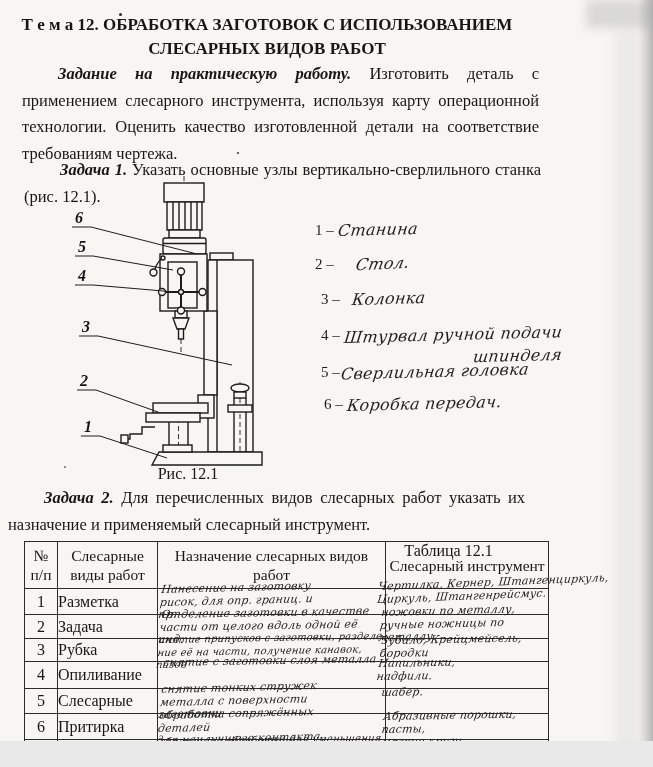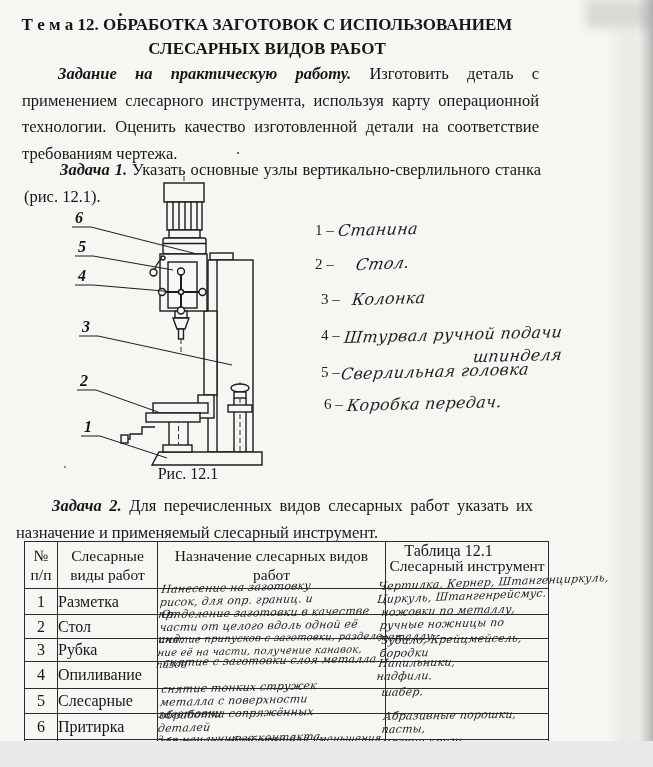--- a/index.html
+++ b/index.html
@@ -161,21 +161,21 @@
       <span class="hw hw-lg" style="margin-left:-3px;">Сверлильная головка</span>
     </div>
     <div class="ans" style="left:324px;top:394px;">
       <span class="ans-num">6 –</span>
       <span class="hw hw-lg">Коробка передач.</span>
     </div>
   </div>
 
   <div class="fig-caption">Рис. 12.1</div>
 
-  <p class="para" style="top:485px;text-indent:36px;margin:8px;"><span class="lead">Задача 2.</span><span> Для перечисленных видов слесарных работ указать их назначение и применяемый слесарный инструмент.</span></p>
+  <p class="para" style="top:485px;text-indent:36px;margin:0;"><span class="lead">Задача 2.</span><span> Для перечисленных видов слесарных работ указать их назначение и применяемый слесарный инструмент.</span></p>
 
   <div class="table-caption">Таблица 12.1</div>
 
   <div class="tbl">
     <table class="grid">
       <colgroup>
           <col style="width:33px">
           <col style="width:100px">
           <col style="width:228px">
           <col style="width:163px">
@@ -189,21 +189,21 @@
         <th class="h">Слесарный инструмент</th>
       </tr>
       <tr style="height:26px">
         <td class="c-num">1</td>
         <td class="c-type">Разметка</td>
         <td></td>
             <td></td>
       </tr>
       <tr style="height:24px">
         <td class="c-num">2</td>
-        <td class="c-type">Стол</td>
+        <td class="c-type">Задача</td>
         <td></td>
             <td></td>
       </tr>
       <tr style="height:23px">
         <td class="c-num">3</td>
         <td class="c-type">Рубка</td>
         <td></td>
             <td></td>
       </tr>
       <tr style="height:27px">

